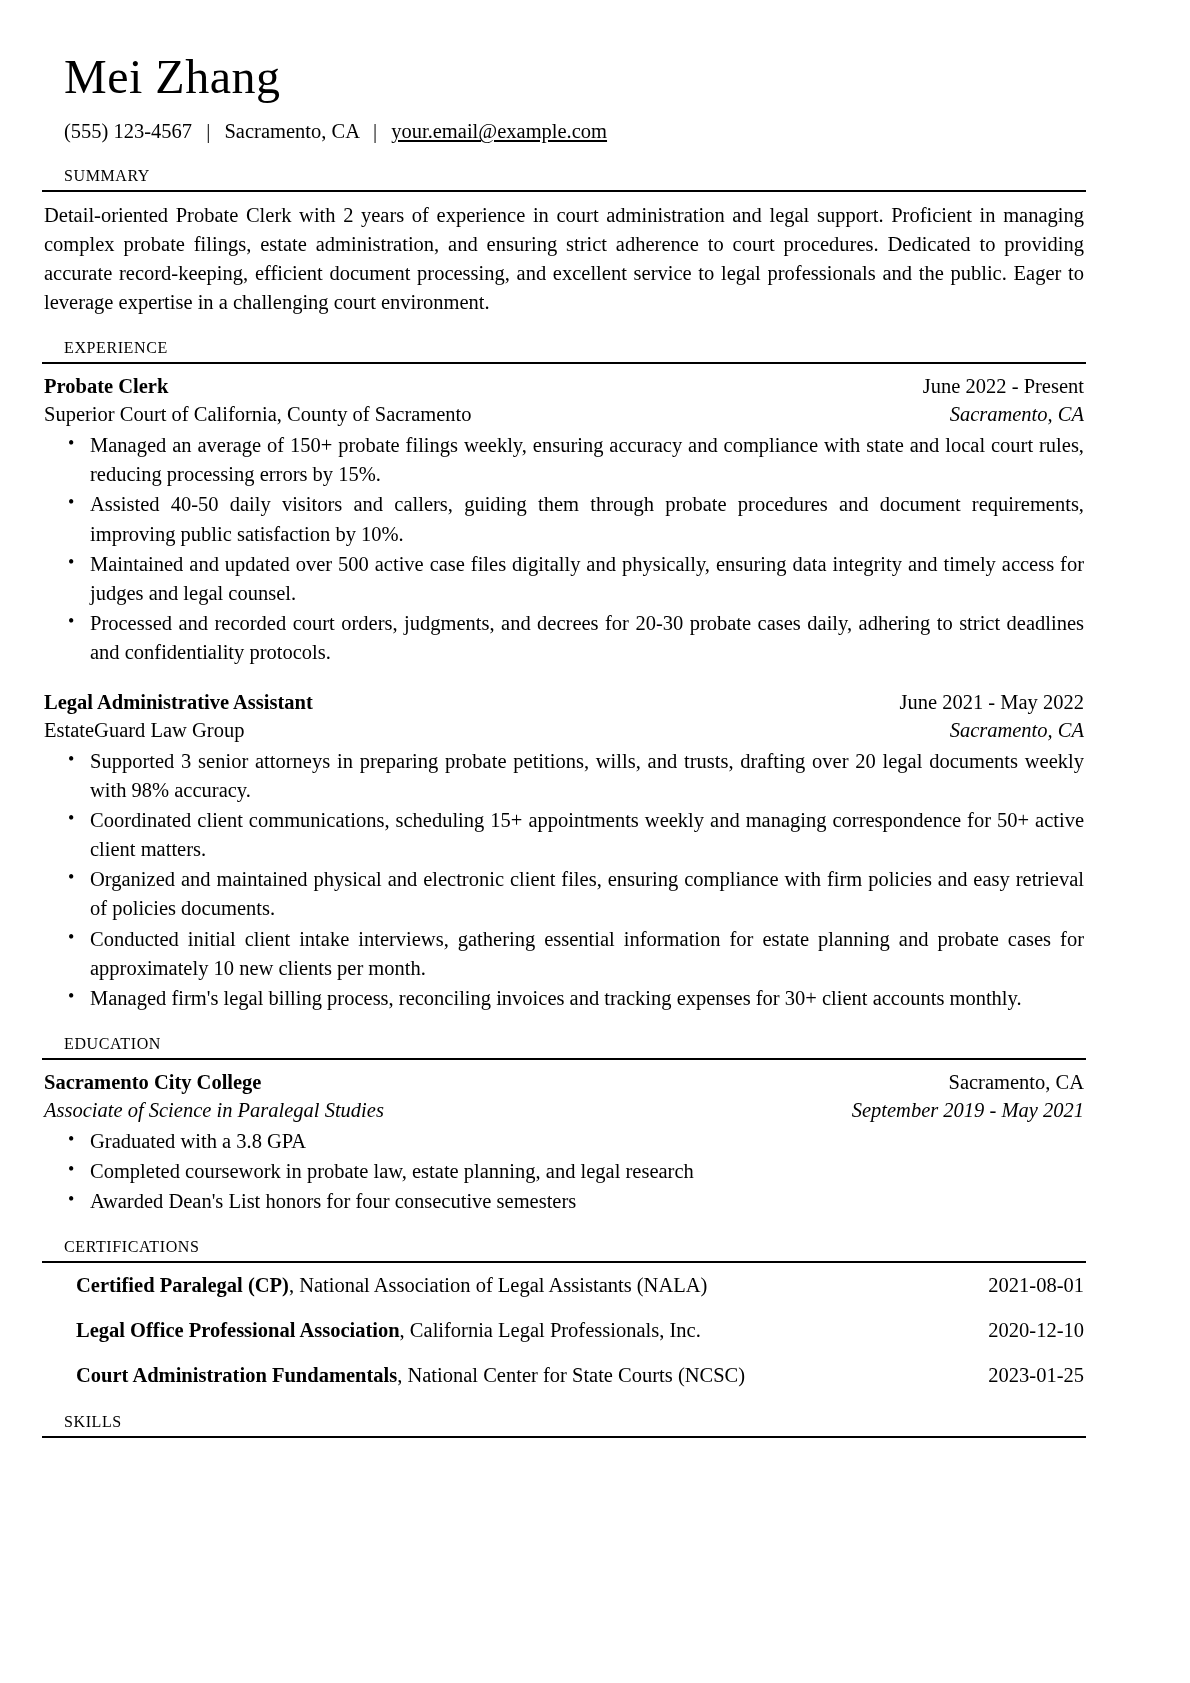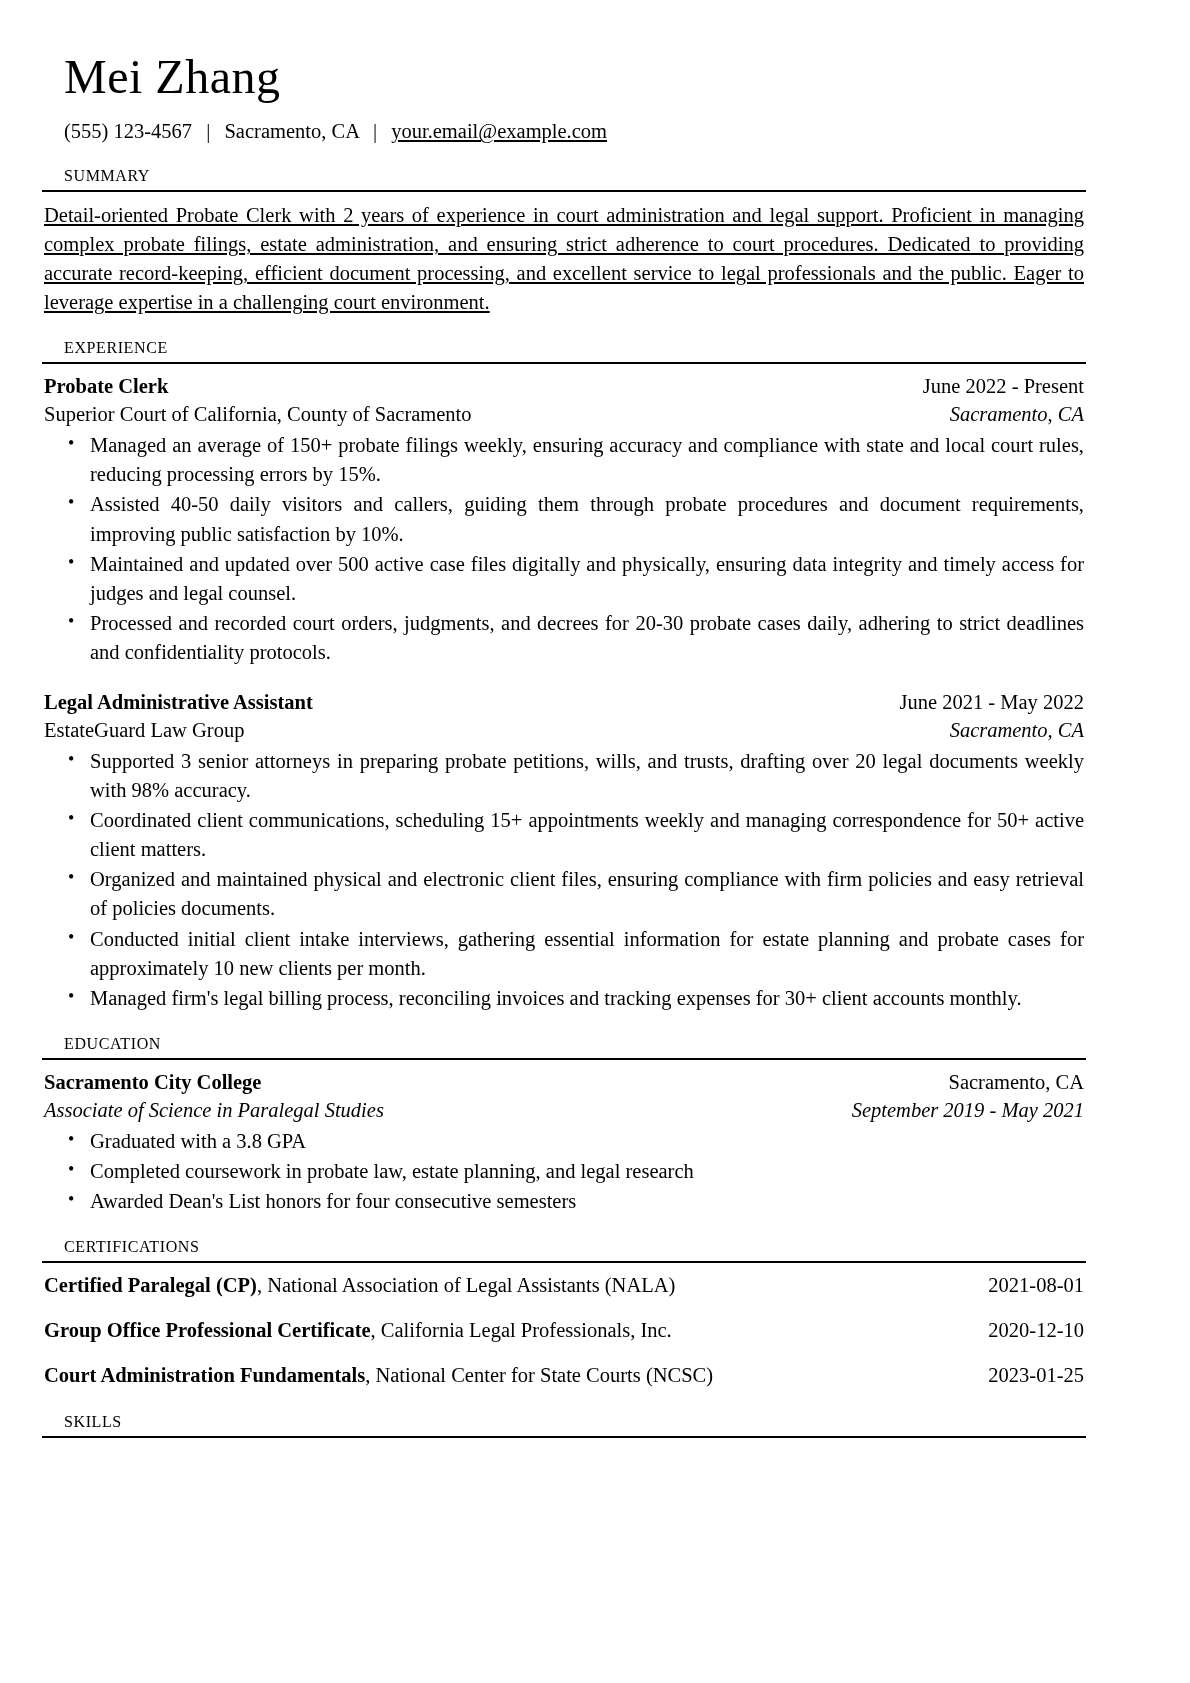--- a/index.html
+++ b/index.html
@@ -64,21 +64,20 @@
 
   
   .summary-text {
     font-size: 20.5px;
     line-height: 1.42;
     text-align: justify;
     text-justify: inter-word;
     hyphens: auto;
     -webkit-hyphens: auto;
     margin: 0 2px 16px 2px;
-    text-decoration: underline;
   }
 
   
   .entry { margin-bottom: 6px; }
   .entry + .entry { margin-top: 22px; }
   .entry-row {
     display: flex;
     justify-content: space-between;
     align-items: baseline;
     font-size: 20.5px;
@@ -122,21 +121,21 @@
   .cert-row {
     display: flex;
     justify-content: space-between;
     align-items: baseline;
     font-size: 20.5px;
     line-height: 1.36;
     margin-bottom: 17px;
     padding: 0 2px;
   }
   .cert-left { }
-  .cert-name { font-weight: bold; }
+  .cert-name { font-weight: bold; margin-left: 32px; }
   .cert-issuer { font-weight: 400; }
   .cert-date { white-space: nowrap; }
 
   
   .skill-row {
     font-size: 20.5px;
     line-height: 1.42;
     text-align: left;
     padding: 0 2px;
     margin-bottom: 4px;
@@ -229,21 +228,21 @@
   <div class="section">
     <div class="section-title">Certifications</div>
     <hr class="rule">
 
     <div class="cert-row">
       <span class="cert-left"><span class="cert-name">Certified Paralegal (CP)</span><span class="cert-issuer">, National Association of Legal Assistants (NALA)</span></span>
       <span class="cert-date">2021-08-01</span>
     </div>
 
     <div class="cert-row">
-      <span class="cert-left"><span class="cert-name">Group Office Professional Certificate</span><span class="cert-issuer">, California Legal Professionals, Inc.</span></span>
+      <span class="cert-left"><span class="cert-name">Legal Office Professional Association</span><span class="cert-issuer">, California Legal Professionals, Inc.</span></span>
       <span class="cert-date">2020-12-10</span>
     </div>
 
     <div class="cert-row">
       <span class="cert-left"><span class="cert-name">Court Administration Fundamentals</span><span class="cert-issuer">, National Center for State Courts (NCSC)</span></span>
       <span class="cert-date">2023-01-25</span>
     </div>
   </div>
 
   <div class="section">

